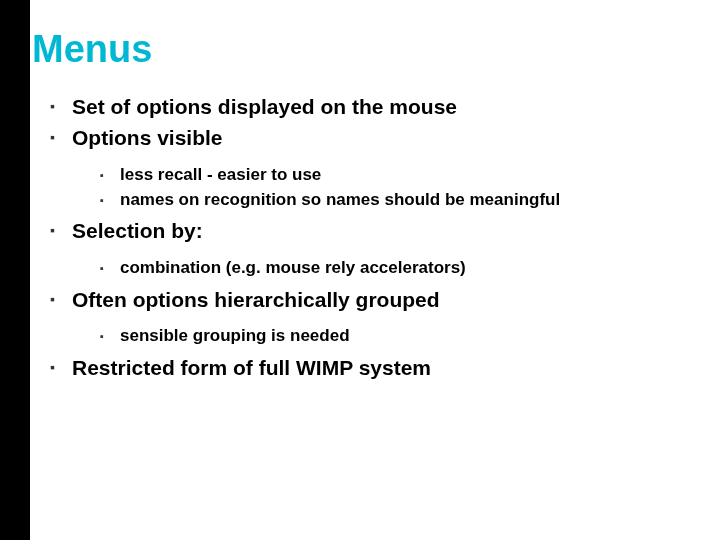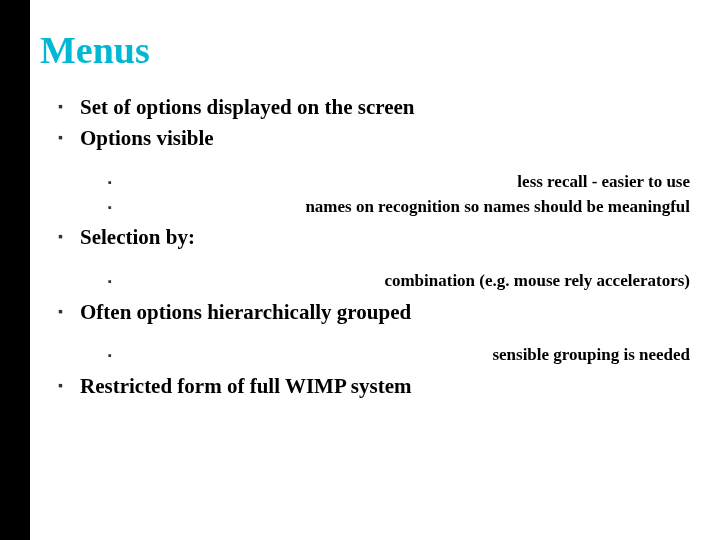--- a/index.html
+++ b/index.html
@@ -11,22 +11,21 @@
     color: #000;
   }
   .sidebar {
     width: 30px;
     height: 540px;
     background: #000;
     flex-shrink: 0;
   }
   .content {
     flex: 1;
-    padding: 28px 30px 20px 10px;
-    font-family: Liberation Serif, serif;
+    padding: 28px 30px 20px 2px;
   }
   .title {
     font-size: 38px;
     font-weight: bold;
     color: #00b8d4;
     margin-bottom: 22px;
   }
   ul.level1 {
     list-style: none;
     padding-left: 18px;
@@ -44,23 +43,22 @@
     position: absolute;
     left: 0;
     top: 0;
     color: #333;
     font-size: 14px;
     line-height: 1.9;
   }
   ul.level2 {
     list-style: none;
     padding-left: 28px;
-    margin-top: 18px;
+    margin-top: 12px;
     margin-bottom: 6px;
-    text-align: right;
   }
   ul.level2 > li {
     position: relative;
     padding-left: 20px;
     font-size: 17px;
     font-weight: bold;
     line-height: 1.35;
     margin-bottom: 2px;
   }
   ul.level2 > li::before {
@@ -74,21 +72,21 @@
   }
 </style>
 </head>
 <body>
 
 <div class="sidebar"></div>
 <div class="content">
   <h1 class="title">Menus</h1>
   <ul class="level1">
     <li>
-      <span>Set of options displayed on the screen</span>
+      <span>Set of options displayed on the mouse</span>
     </li>
     <li>
       <span>Options visible</span>
       <ul class="level2">
         <li><span>less recall - easier to use</span></li>
         <li><span>names on recognition so names should be meaningful</span></li>
       </ul>
     </li>
     <li>
       <span>Selection by:</span>

